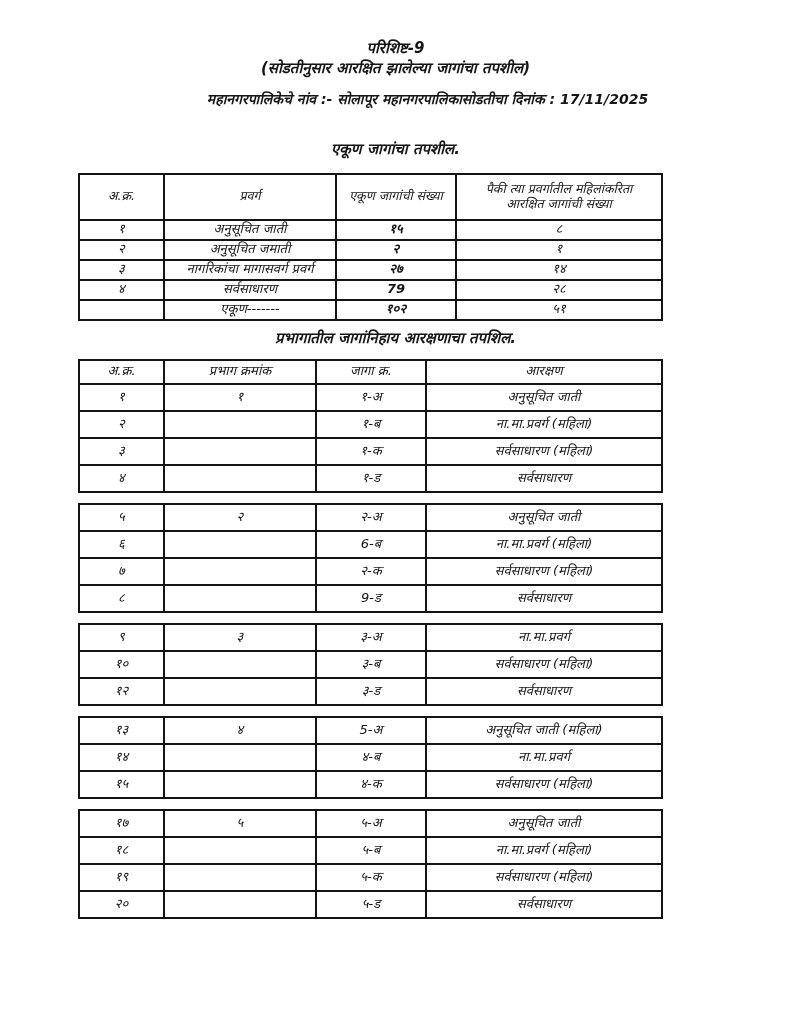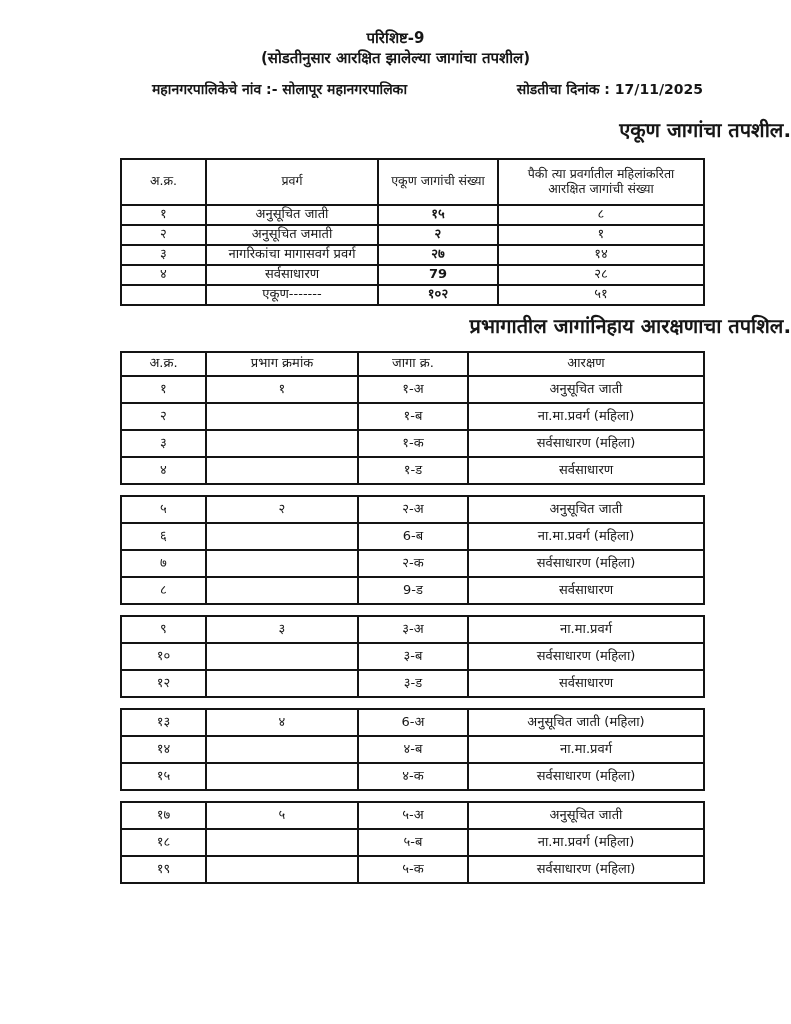--- a/index.html
+++ b/index.html
@@ -2,32 +2,32 @@
 <html><head>
 <meta charset="utf-8">
 <style>
   html,body { margin:0; padding:0; background:#ffffff; }
   body {
     width:791px; height:1024px;
     font-family:"DejaVu Sans", sans-serif;
     color:#161616;
     overflow:hidden;
   }
-  .page { padding-top:28px; }
+  .page { padding-top:38px;font-style:italic; }
   .center { text-align:center; }
   .title-line { margin:0; font-size:15px; font-weight:bold; line-height:1.35; }
   .info-row {
-    display:flex; justify-content:space-between; align-items:flex-start;
+    display:flex; justify-content:center; align-items:flex-start;
     margin:10px 88px 0 152px;
     font-size:14px; font-weight:bold;
   }
-  .section-title { margin:18px 0 0; font-size:20px; font-weight:bold;text-align:right; }
+  .section-title { margin:30px 0 0; font-size:15px; font-weight:bold; }
   table {
     border-collapse:collapse; table-layout:fixed;
-    width:583px; margin-left:120px;
+    width:583px; margin-left:78px;
     font-size:13px; line-height:1.15;
   }
   td, th {
     border:2px solid #141414;
     text-align:center; vertical-align:middle;
     padding:0 2px; font-weight:normal;
     overflow:hidden;
   }
   .summary-table { margin-top:15px; }
   .summary-table .hdr-row { height:46px; }
@@ -217,21 +217,21 @@
     <colgroup>
         <col style="width:85px">
         <col style="width:152px">
         <col style="width:110px">
         <col style="width:236px">
       </colgroup>
     <tbody>
         <tr class="data-row">
       <td>१३</td>
       <td>४</td>
-      <td>6-अ</td>
+      <td>5-अ</td>
       <td>अनुसूचित जाती (महिला)</td>
     </tr>
     <tr class="data-row">
       <td>१४</td>
       <td></td>
       <td>४-ब</td>
       <td>ना.मा.प्रवर्ग</td>
     </tr>
     <tr class="data-row">
       <td>१५</td>
@@ -261,16 +261,22 @@
       <td></td>
       <td>५-ब</td>
       <td>ना.मा.प्रवर्ग (महिला)</td>
     </tr>
     <tr class="data-row">
       <td>१९</td>
       <td></td>
       <td>५-क</td>
       <td>सर्वसाधारण (महिला)</td>
     </tr>
+    <tr class="data-row">
+      <td>२०</td>
+      <td></td>
+      <td>५-ड</td>
+      <td>सर्वसाधारण</td>
+    </tr>
   </tbody>
     </table>
 
 </div>
 
 </body></html>

